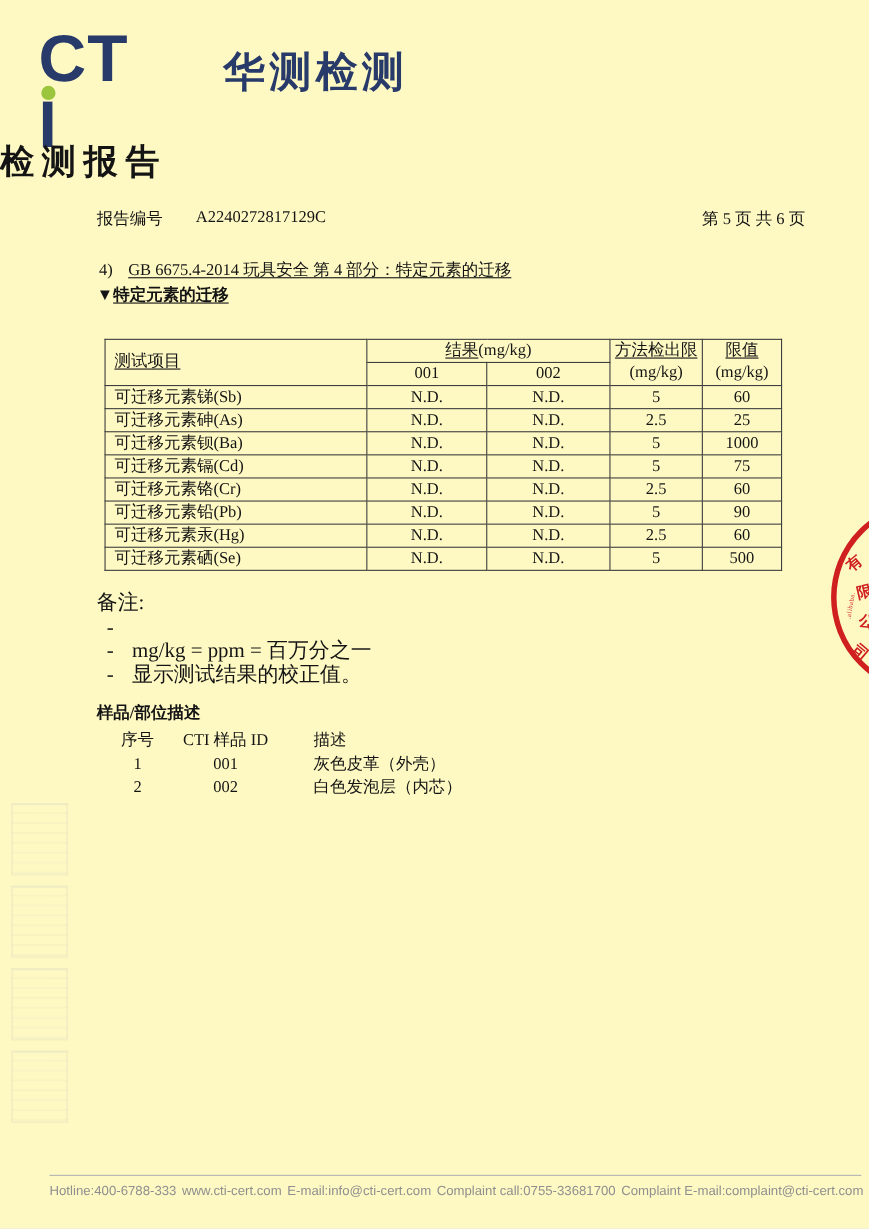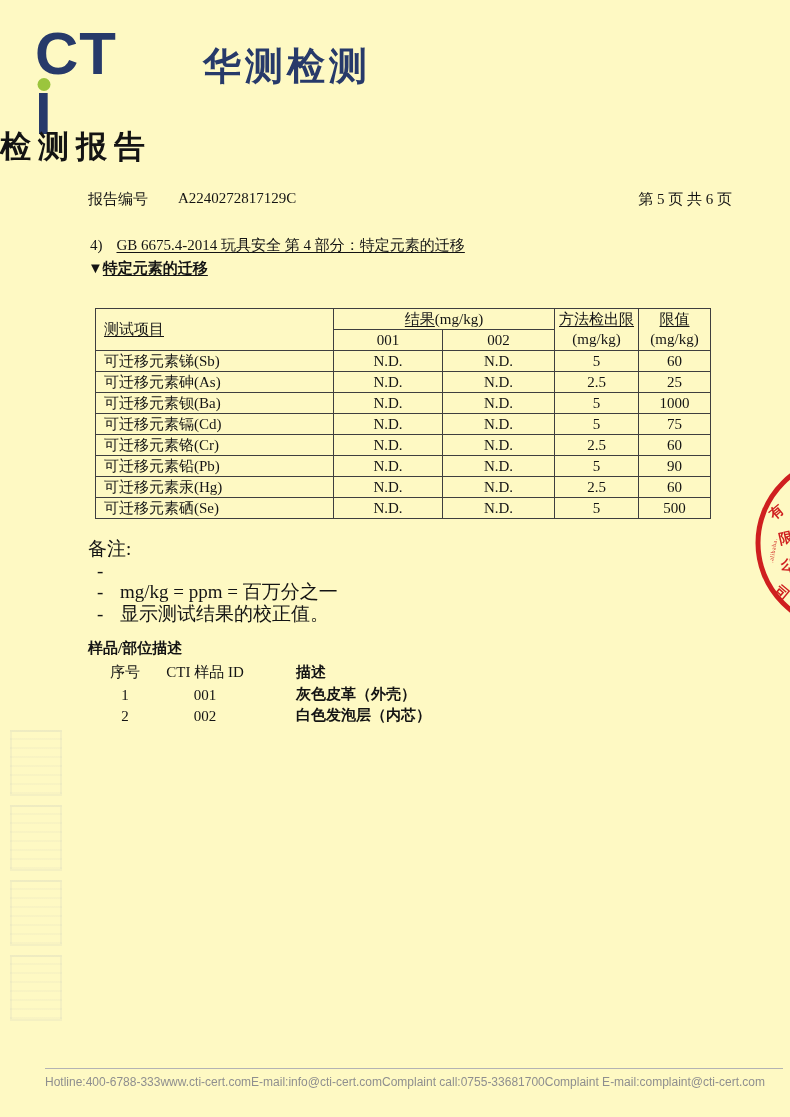--- a/index.html
+++ b/index.html
@@ -61,21 +61,21 @@
   .note-line { display:flex; }
   .note-dash { width:14px; margin-left:9px; }
   .note-text { margin-left:9px; }
 
   
   .samples-heading { position:absolute; left:88px; top:639px; font-size:15px; font-weight:bold; }
   .samples-grid { position:absolute; left:100px; top:661px; font-size:15px; }
   .samples-row { display:flex; height:21.3px; align-items:flex-end; }
   .s-col1 { width:50px; text-align:center; }
   .s-col2 { width:110px; text-align:center; }
-  .s-col3 { margin-left:36px; text-align:left; white-space:nowrap;font-weight:bold; }
+  .s-col3 { margin-left:25px; text-align:left; white-space:nowrap; }
 
   
   .stamp { position:absolute; left:750px; top:468px; width:40px; height:150px; }
   .stamp svg { display:block; }
   .stamp text {
     fill:#cf1f1f; font-family:"Liberation Serif","DejaVu Serif",serif;
     font-weight:bold; font-size:14px;
   }
   .stamp text.small { font-size:6px; font-weight:normal; letter-spacing:0.5px; }
 
@@ -84,21 +84,21 @@
   .wm-sq {
     width:52px; height:66px; margin-bottom:9px;
     border:2px solid rgba(175,180,188,0.12);
     background:repeating-linear-gradient(0deg, rgba(175,180,188,0.07) 0 2px, transparent 2px 9px);
   }
 
   
   .footer-rule { position:absolute; left:45px; top:1068px; width:738px; border-top:1px solid #b3b3b3; }
   .footer {
     position:absolute; left:45px; top:1075px; width:740px;
-    display:flex; justify-content:flex-start;
+    display:flex; justify-content:space-between;
     font-family:"Liberation Sans","DejaVu Sans",sans-serif;
     font-size:12px; color:#8f8f8f; white-space:nowrap;
   }
 </style>
 </head>
 <body>
 
 <div class="page">
 
   <div class="logo">

